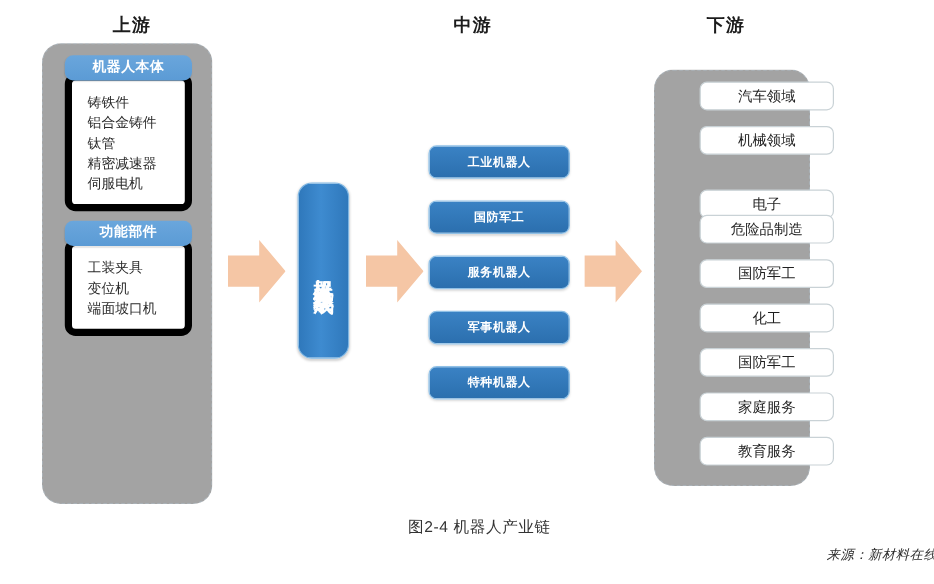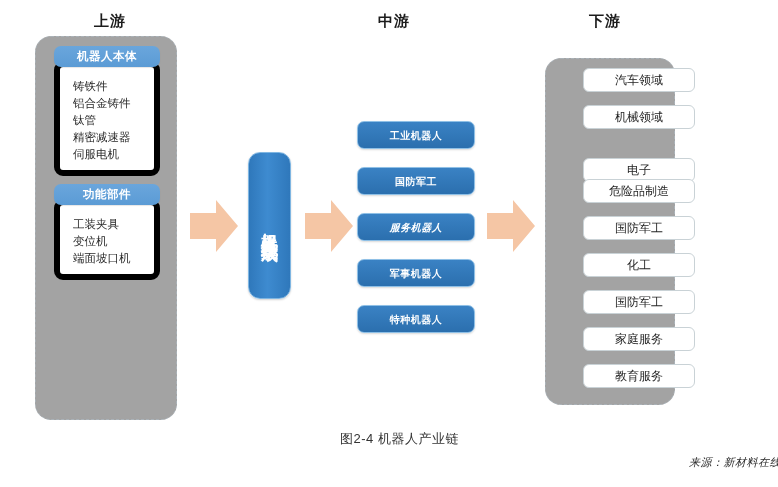--- a/index.html
+++ b/index.html
@@ -211,21 +211,21 @@
   </div>
 
   <div class="arrow" style="left:305px; top:198px;">
     <svg viewBox="0 0 48 56" preserveAspectRatio="none" aria-hidden="true">
       <polygon points="0,15 26,15 26,2 48,28 26,54 26,41 0,41" fill="#f5c6a5"></polygon>
     </svg>
   </div>
 
   <div class="mid-box" style="top:121px;">工业机器人</div>
   <div class="mid-box" style="top:167px;">国防军工</div>
-  <div class="mid-box" style="top:213px;font-style:italic;">服务机器人</div>
+  <div class="mid-box" style="top:213px;">服务机器人</div>
   <div class="mid-box" style="top:259px;">军事机器人</div>
   <div class="mid-box" style="top:305px;">特种机器人</div>
 
   <div class="arrow" style="left:487px; top:198px;">
     <svg viewBox="0 0 48 56" preserveAspectRatio="none" aria-hidden="true">
       <polygon points="0,15 26,15 26,2 48,28 26,54 26,41 0,41" fill="#f5c6a5"></polygon>
     </svg>
   </div>
 
   <div class="dashed-box" style="left:545px; top:58px; width:130px; height:347px;"></div>

